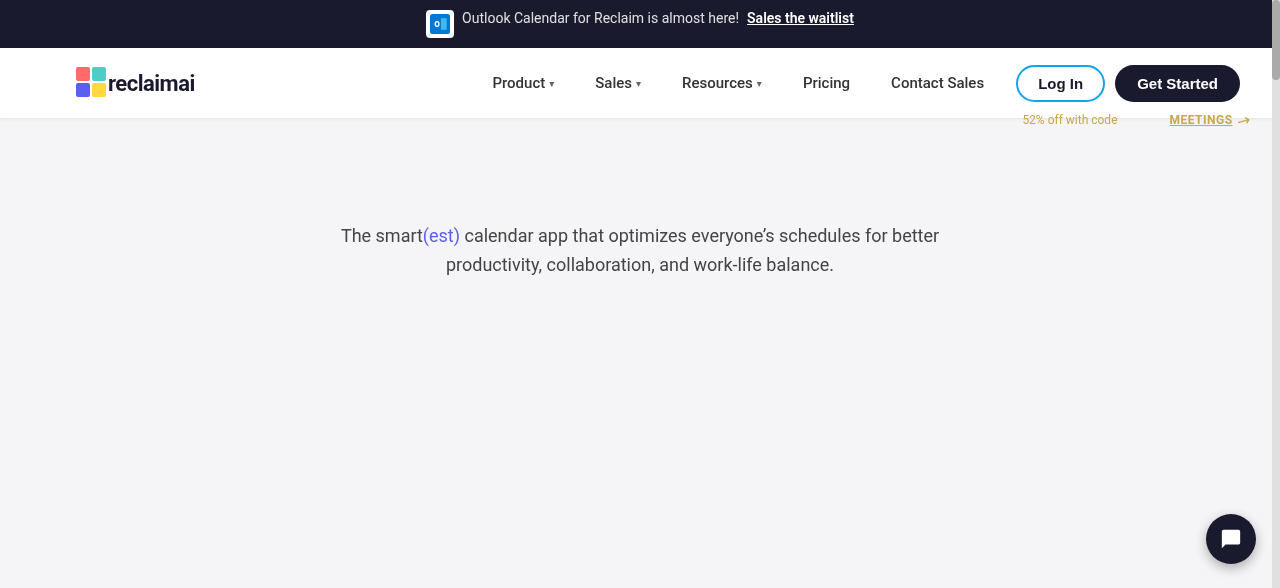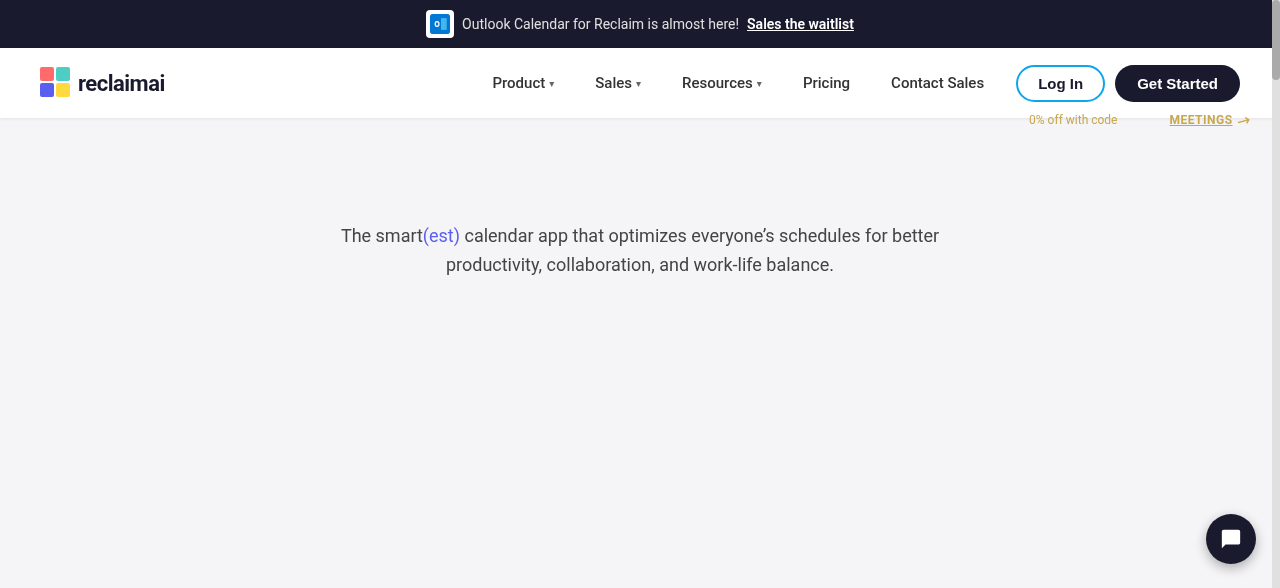--- a/index.html
+++ b/index.html
@@ -16,21 +16,20 @@
     }
 
     
     .announcement-bar {
       background: #1a1a2e;
       color: #fff;
       text-align: center;
       padding: 10px 20px;
       font-size: 14px;
       display: flex;
-      align-items: center;
       justify-content: center;
       gap: 8px;
       min-height: 44px;
     }
 
     .announcement-icon {
       width: 28px;
       height: 28px;
       background: #fff;
       border-radius: 4px;
@@ -63,22 +62,23 @@
       align-items: center;
       padding: 0 40px;
       height: 70px;
       position: relative;
       box-shadow: 0 1px 3px rgba(0,0,0,0.08);
     }
 
     .logo-container {
       display: flex;
       align-items: center;
-      gap: 6px;
+      gap: 0;
       margin-right: auto;
+      margin-left: 36px;
     }
 
     .logo-icon {
       width: 32px;
       height: 32px;
     }
 
     .logo-text {
       font-size: 22px;
       font-weight: 700;
@@ -300,21 +300,21 @@
     <div class="nav-item nav-contact">
       <span>Contact Sales</span>
     </div>
   </div>
 
   <div class="nav-actions">
     <button class="btn-login">Log In</button>
     <div style="position:relative;">
       <button class="btn-get-started">Get Started</button>
       <div class="promo-badge">
-        <span>0% off with code</span>
+        <span>52% off with code</span>
         &nbsp;<span class="code-text">MEETINGS</span>
         <span class="promo-arrow">↗</span>
       </div>
     </div>
   </div>
 </nav>
 
 <section class="hero">
   <p class="hero-subtitle">
     <span>The smart</span><a class="est-link">(est)</a><span> calendar app that optimizes everyone’s schedules for better productivity, collaboration, and work-life balance.</span>

